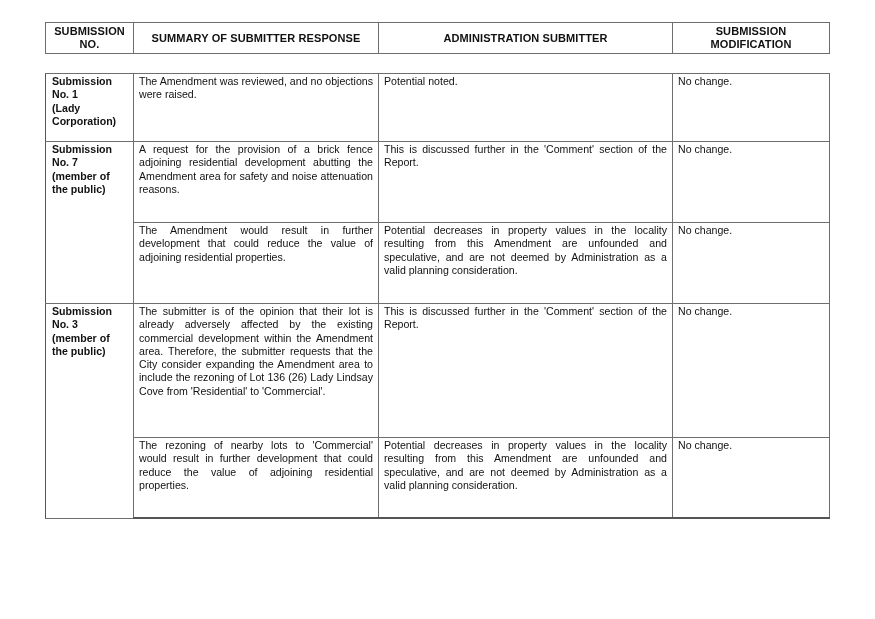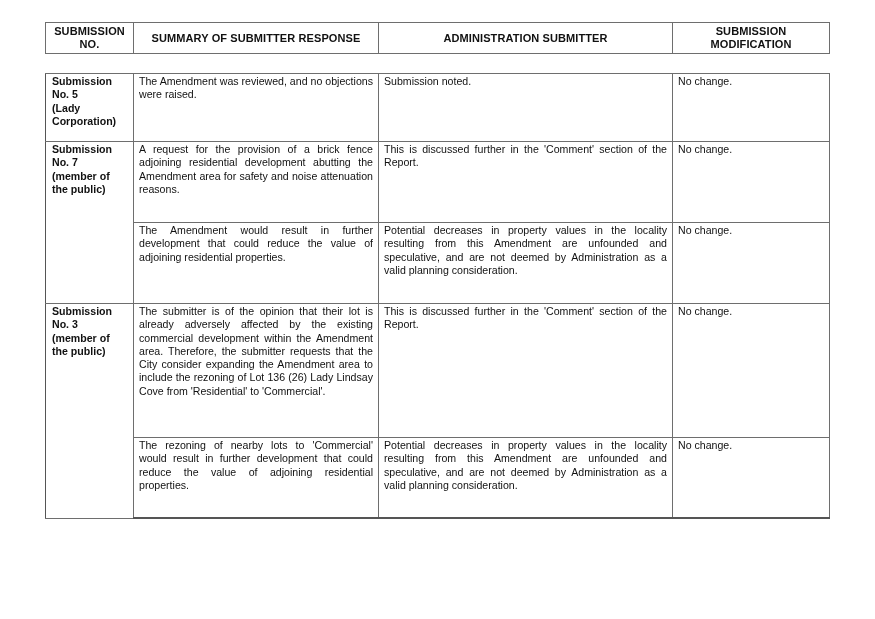--- a/index.html
+++ b/index.html
@@ -103,26 +103,26 @@
     <col class="col1">
       <col class="col2">
       <col class="col3">
       <col class="col4">
   </colgroup>
 
   <tbody>
       <tr class="r1">
     <td class="subno">
       <span>Submission</span><br>
-      <span>No. 5</span><br>
+      <span>No. 1</span><br>
       <span>(Lady</span><br>
       <span>Corporation)</span>
     </td>
     <td class="just">The Amendment was reviewed, and no objections were raised.</td>
-    <td class="just">Submission noted.</td>
+    <td class="just">Potential noted.</td>
     <td>No change.</td>
   </tr>
 
   <tr class="r2a">
     <td class="subno" rowspan="2">
       <span>Submission</span><br>
       <span>No. 7</span><br>
       <span>(member of</span><br>
       <span>the public)</span>
     </td>

